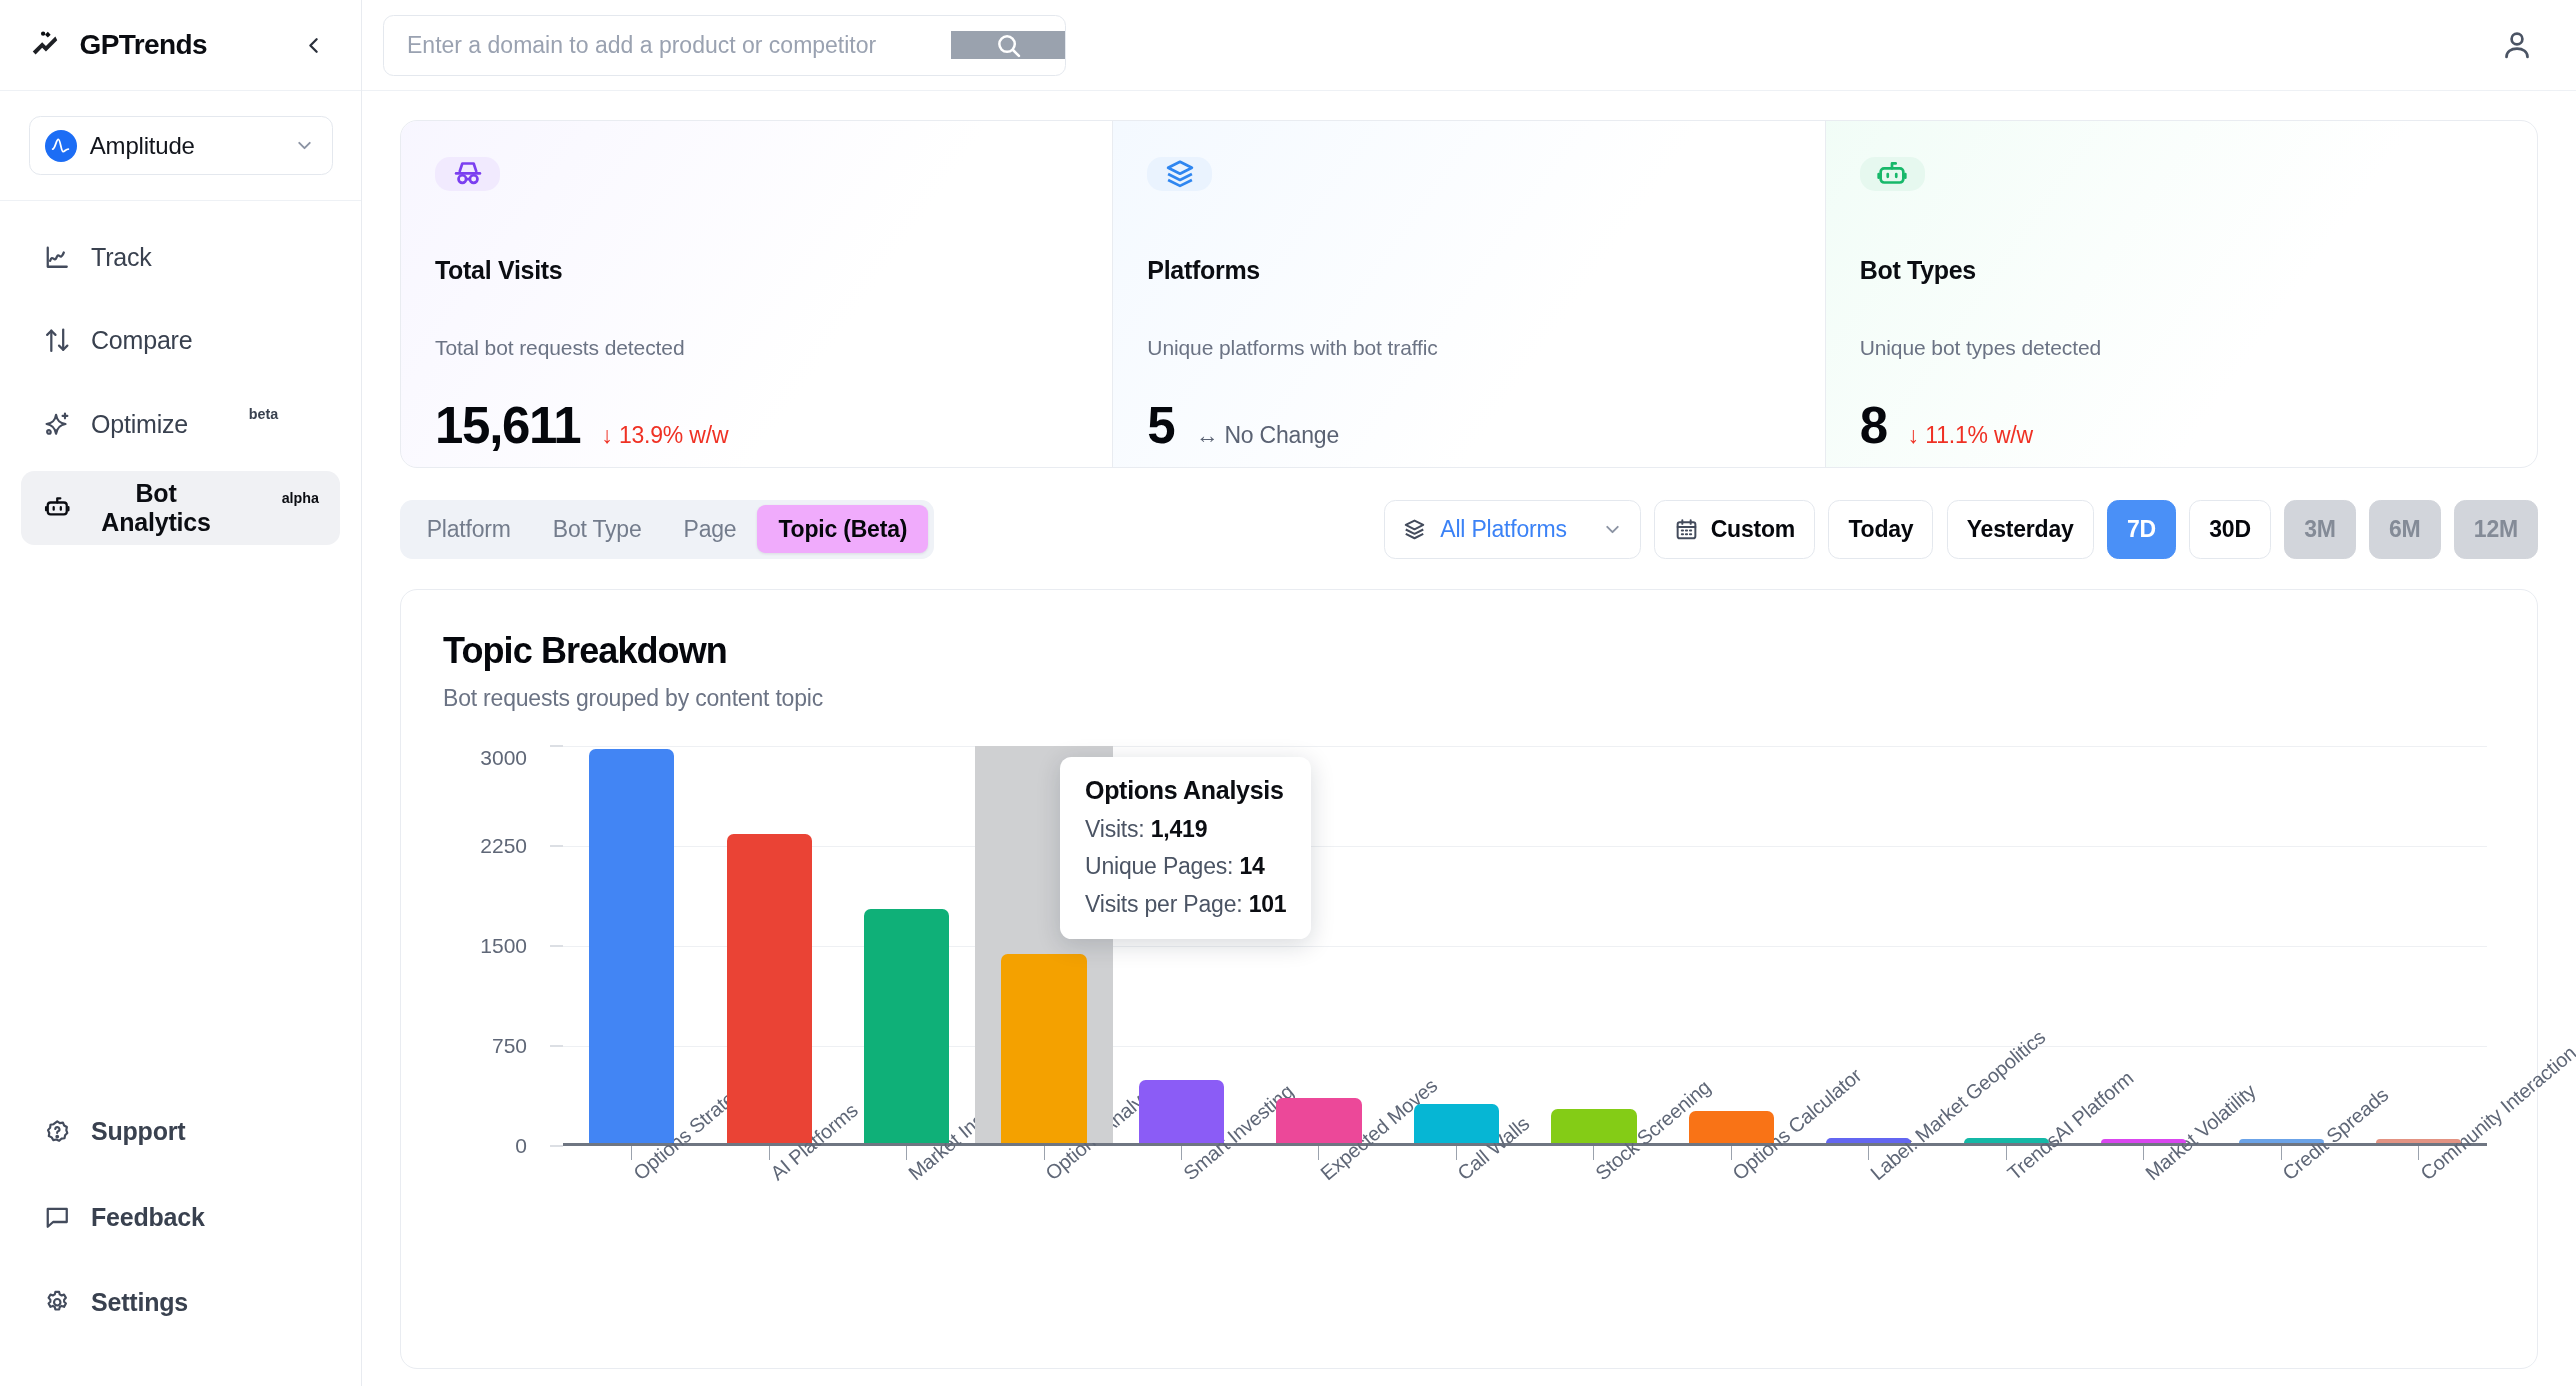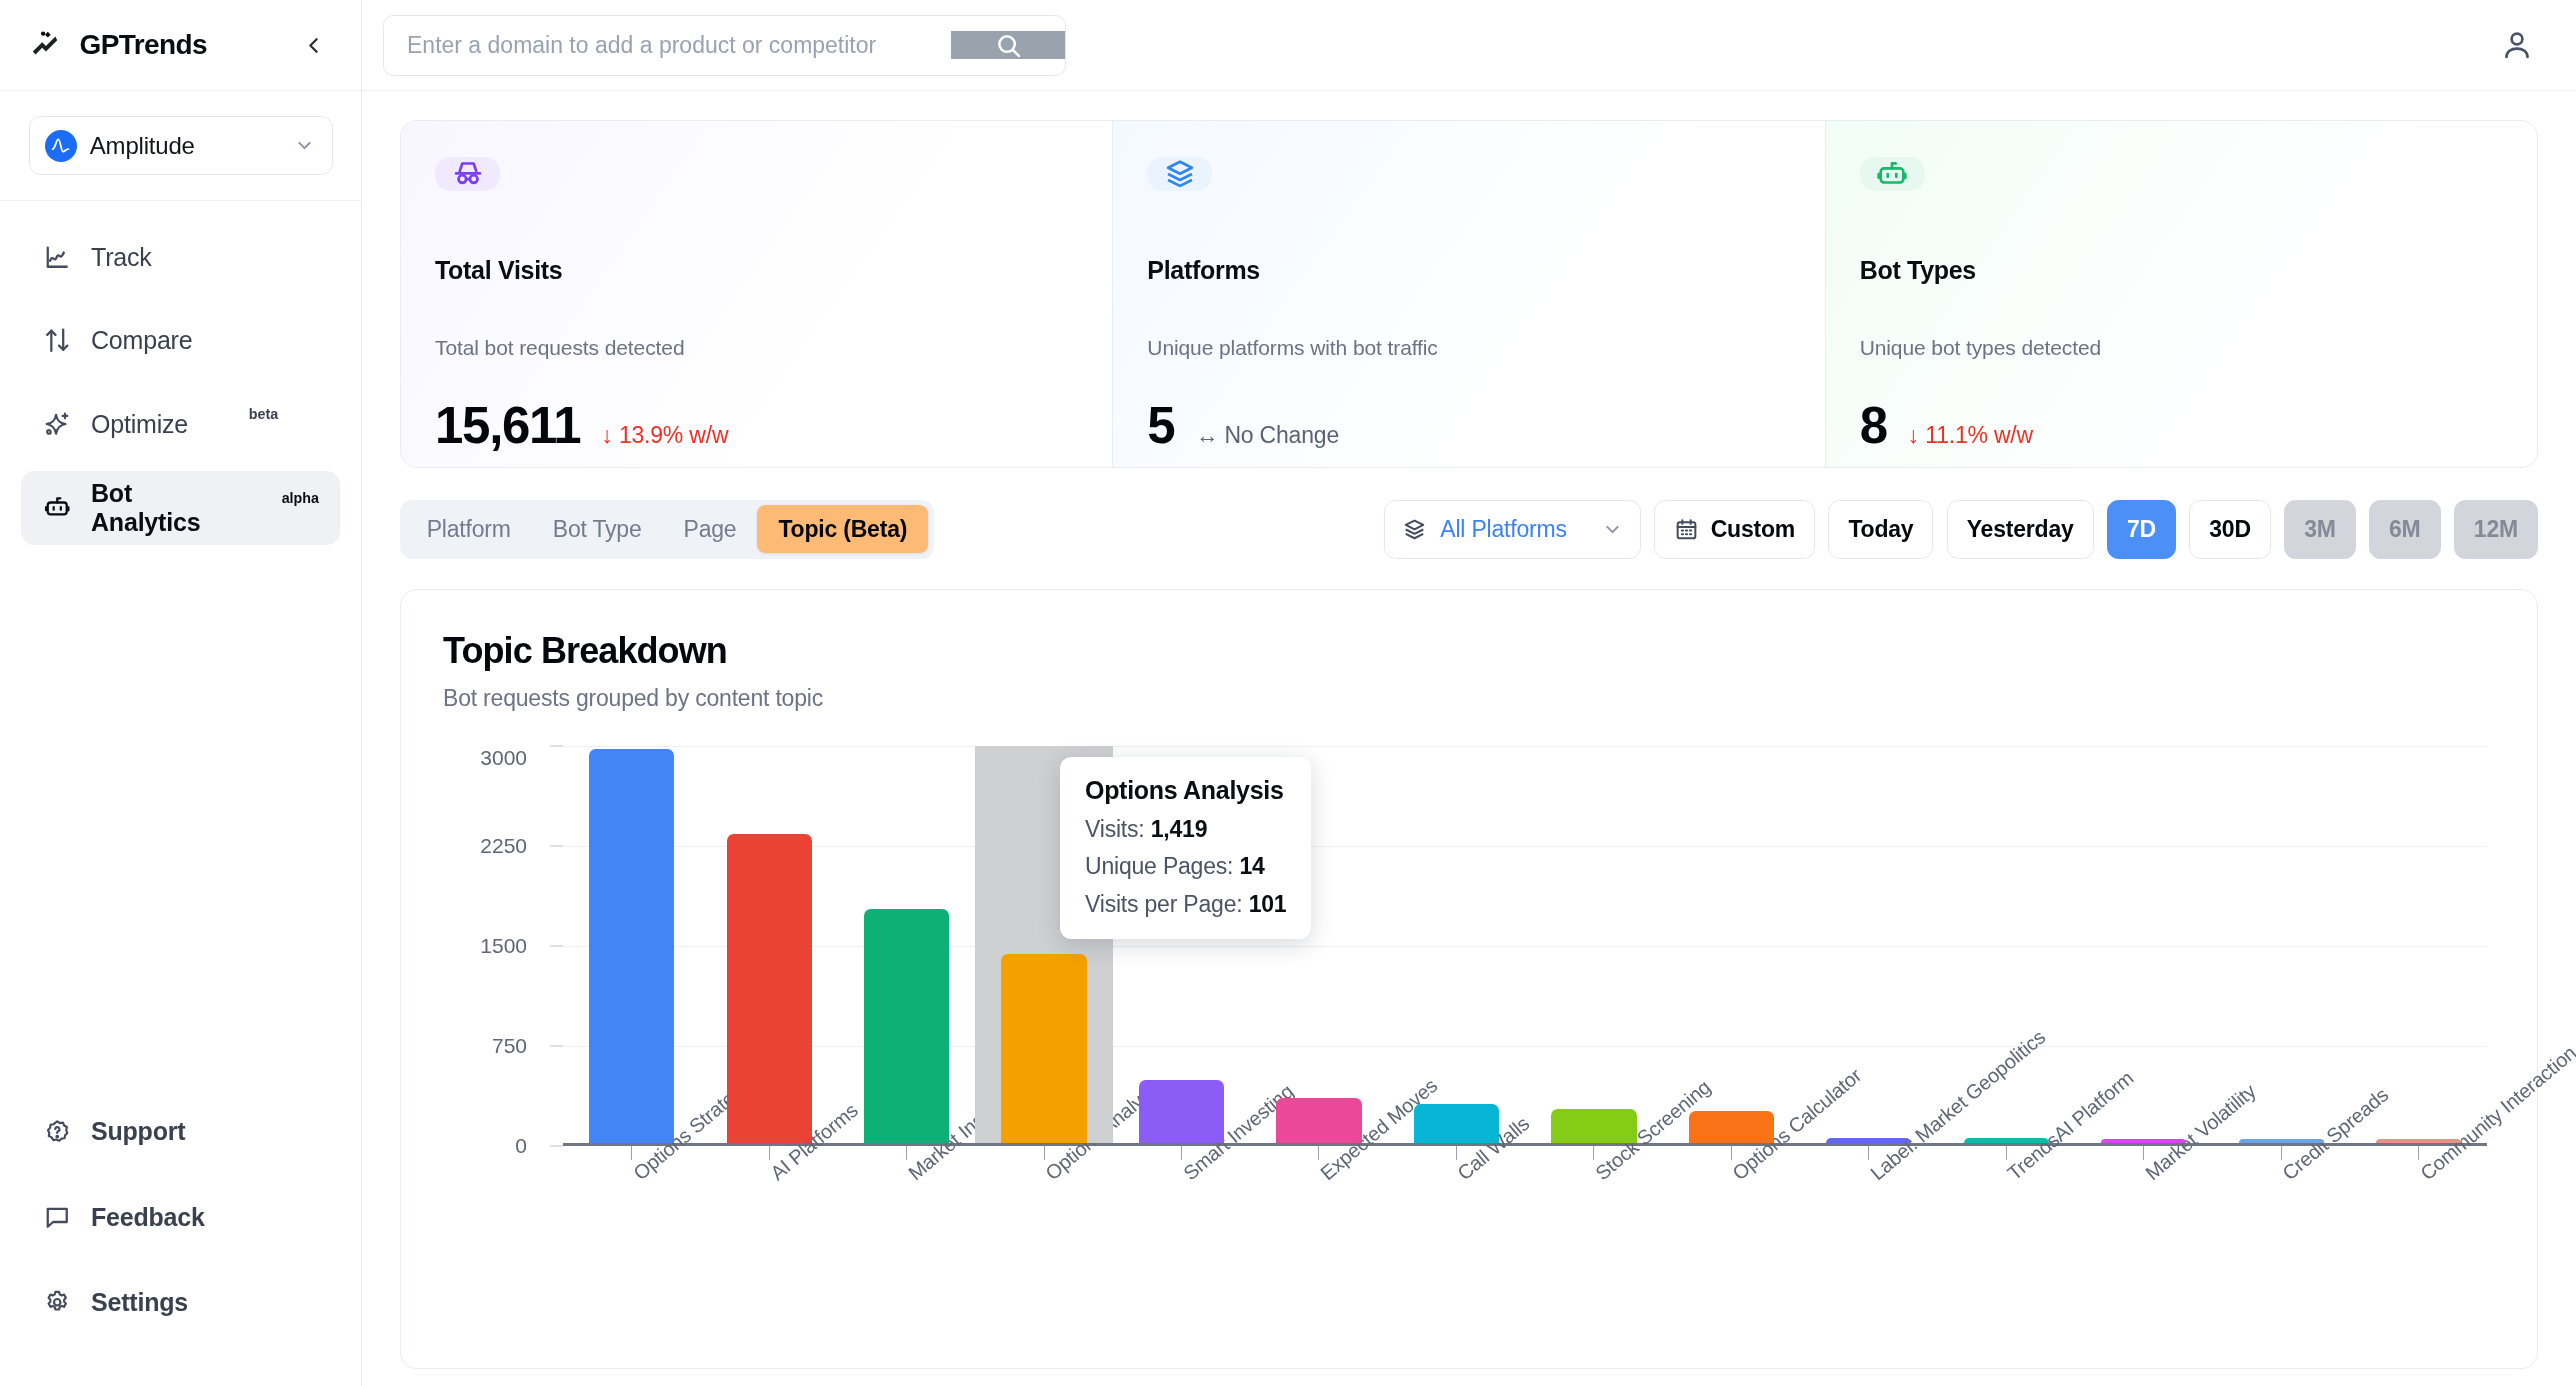--- a/index.html
+++ b/index.html
@@ -49,21 +49,21 @@
   .product-name { font-size: 24px; color: #12151c; flex: 1; letter-spacing: -0.2px; }
   .chev { color: #8b93a3; display: flex; }
 
   .sb-divider { height: 1px; background: #eef1f5; margin: 25px 0 0 0; }
 
   .sb-nav { padding: 19px 21px 0 21px; flex: 1; }
   .nav-item {
     height: 74px; border-radius: 13.3px; display: flex; align-items: center;
     gap: 19px; padding: 0 21px; cursor: pointer; margin-bottom: 9.5px;
   }
-  .nav-item.active { background: #f0f1f4; }
+  .nav-item.active { background: #f0f1f4; text-align: center; }
   .nav-ico { width: 30px; height: 30px; color: #434b5c; display: flex; align-items: center; justify-content: center; flex: 0 0 30px; }
   .nav-item.active .nav-ico { color: #0b0d12; }
   .nav-label { font-size: 25px; color: #39414f; letter-spacing: -0.2px; }
   .nav-item.active .nav-label { color: #0b0d12; font-weight: 700; }
   .nav-badge { font-size: 14.3px; color: #39414f; font-weight: 700; margin-left: 5.7px; align-self: flex-start; margin-top: 19px; padding-left: 36px; }
   .nav-item.active .nav-badge { color: #0b0d12; }
 
   .sb-bottom { padding: 0 21px 36px 21px; }
   .sb-bottom .nav-item { margin-bottom: 11.4px; font-weight: bold; }
 
@@ -130,21 +130,21 @@
   }
   .tabs {
     display: inline-flex; background: #eff2f7; border-radius: 12.4px; padding: 5.7px;
     height: 59px; align-items: center;
   }
   .tab {
     padding: 0 21px; height: 48px; display: flex; align-items: center;
     font-size: 23px; color: #737c8c; border-radius: 8.6px; cursor: pointer;
     letter-spacing: -0.2px;
   }
-  .tab.active { background: #fdba74; color: #05070c; font-weight: 700; box-shadow: 0 1px 2.9px rgba(15,23,42,.10); }
+  .tab.active { background: #f0abfc; color: #05070c; font-weight: 700; box-shadow: 0 1px 2.9px rgba(15,23,42,.10); }
 
   .filters { display: flex; align-items: center; gap: 13.3px; }
   .platform-select {
     height: 59px; border: 1px solid #e4e8ee; border-radius: 11.4px; background: #fff;
     display: flex; align-items: center; gap: 13.3px; padding: 0 17px; cursor: pointer;
     min-width: 257px;
   }
   .platform-label { font-size: 23px; color: #3b82f6; flex: 1; letter-spacing: -0.2px; }
   .rng-btn {
     height: 59px; min-width: 68px; padding: 0 19px; border-radius: 11.4px;

